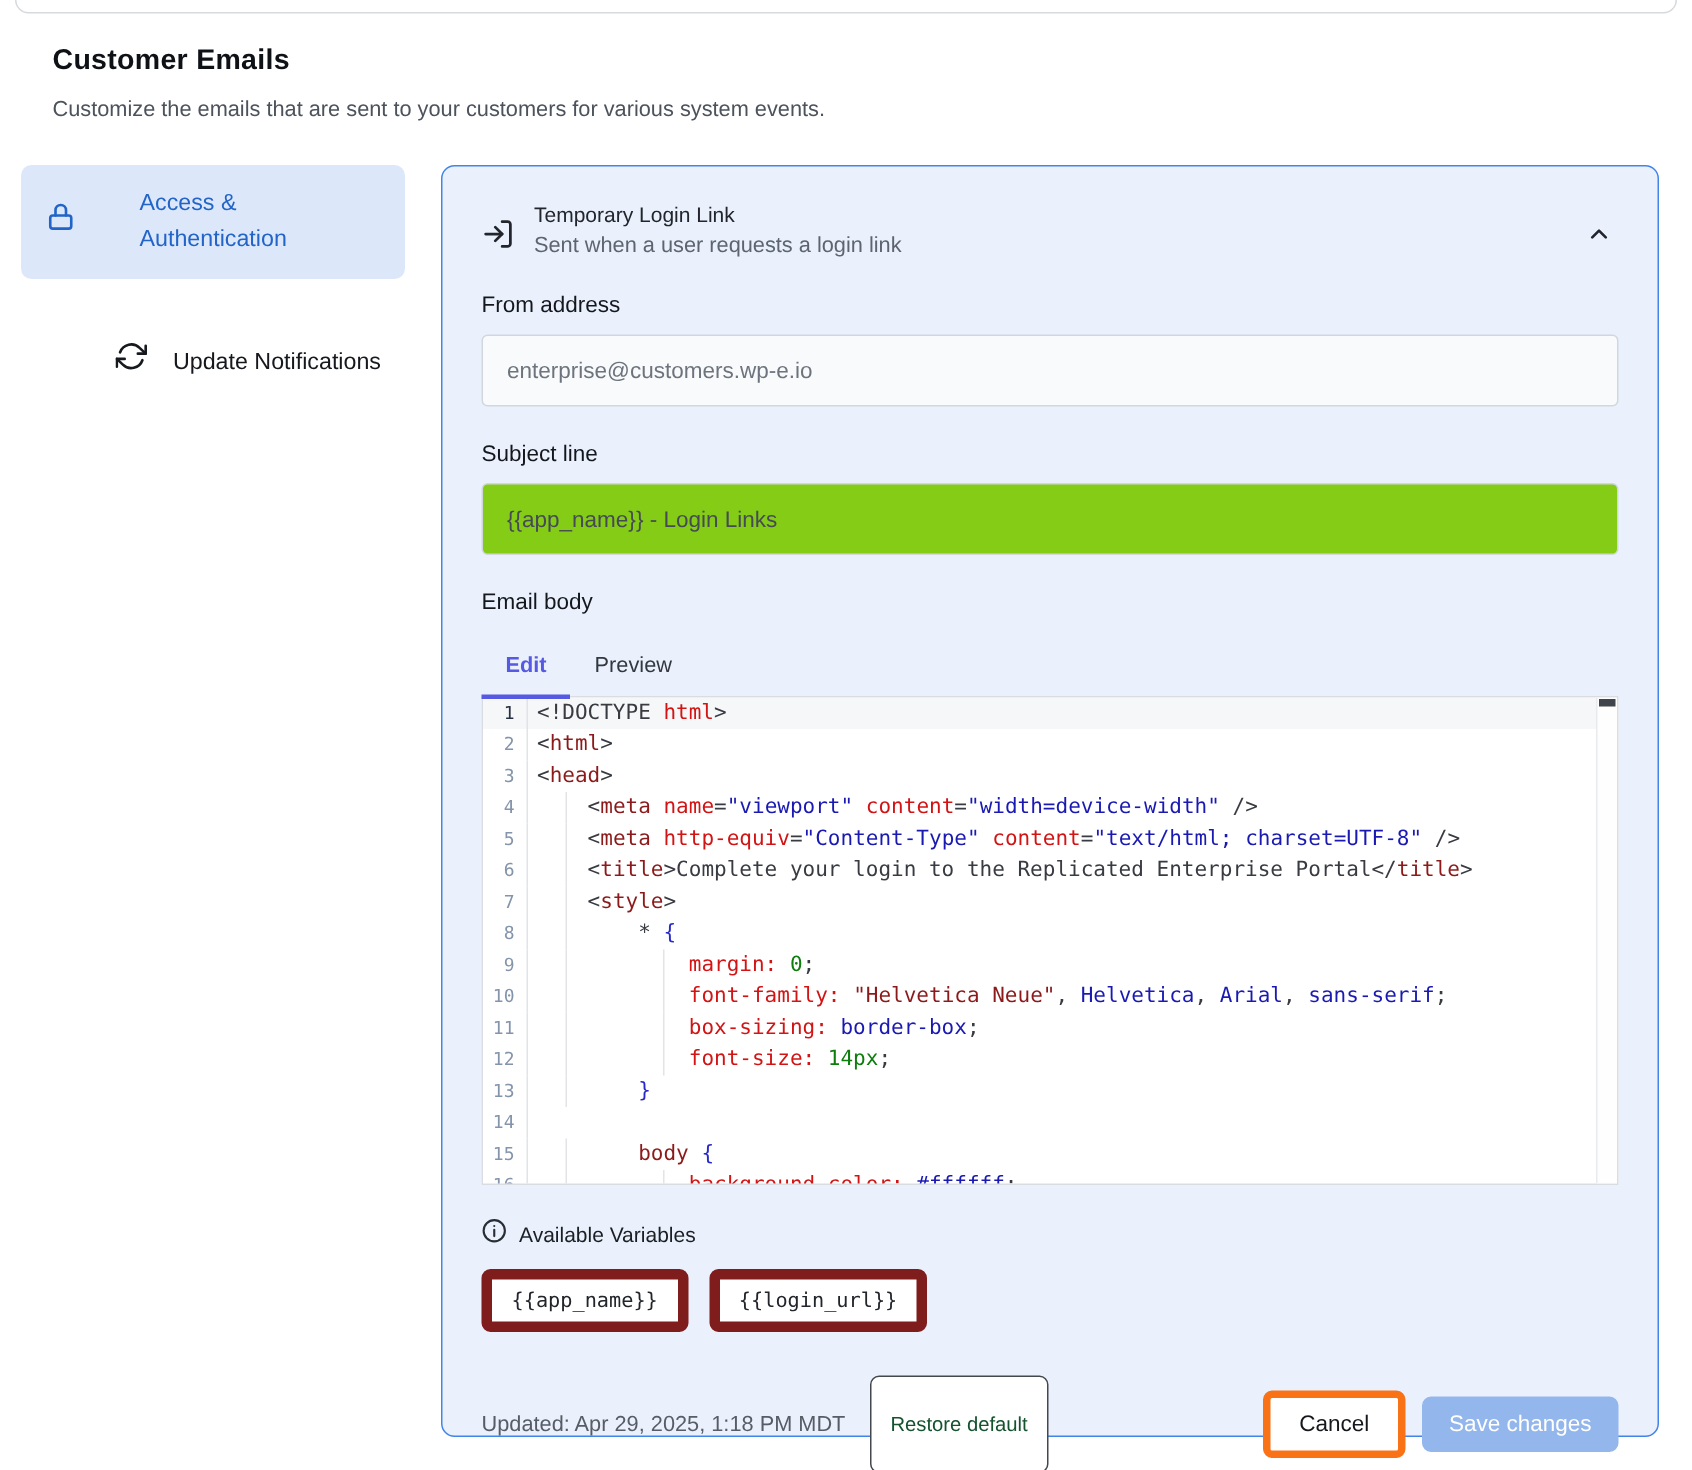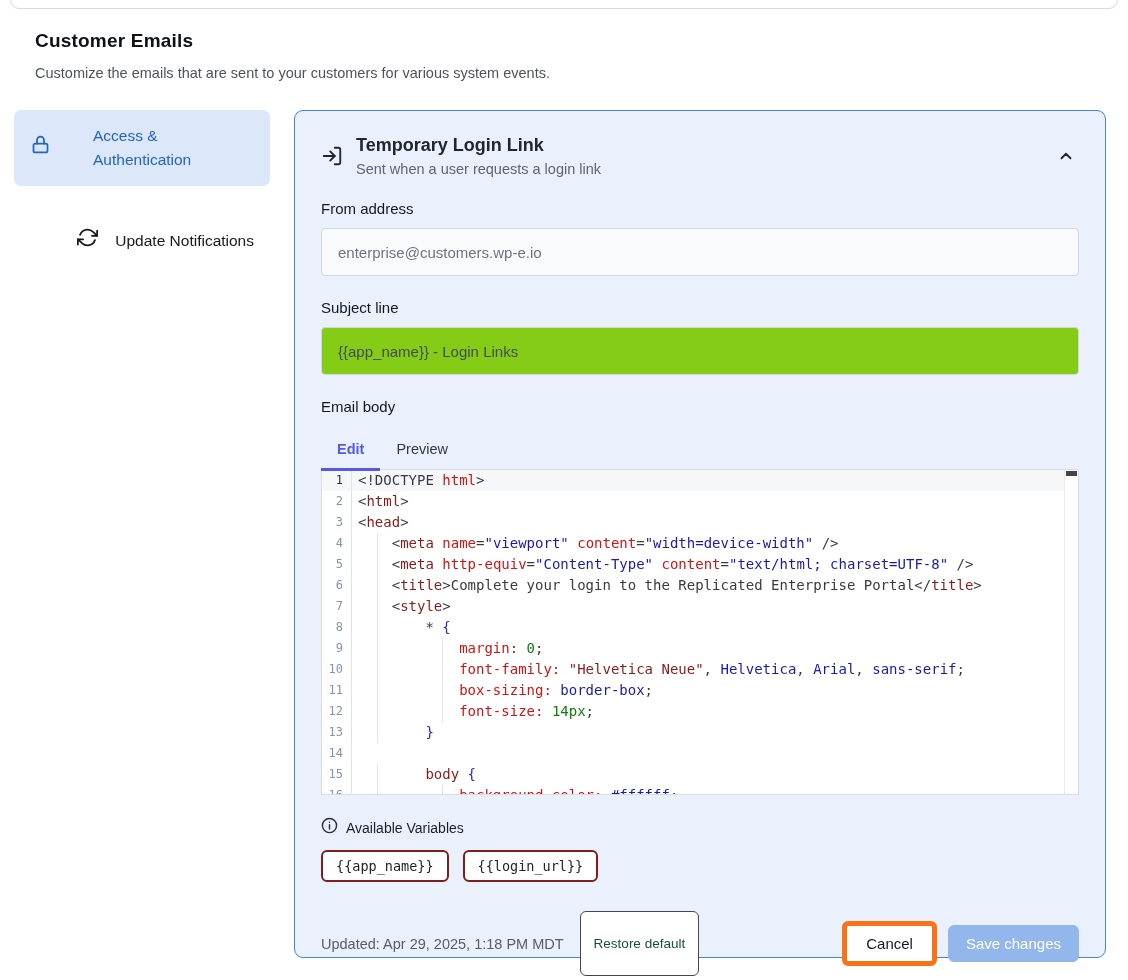--- a/index.html
+++ b/index.html
@@ -32,21 +32,21 @@
   .side-item + .side-item { margin-top:28px;justify-content:flex-end; }
   .side-item svg { flex:0 0 auto; }
 
   
   .panel {
     flex:1; background:#eaf1fc; border:1.5px solid #4285e8; border-radius:9px;
     padding:24px 26px 22px 26px; height:848px;
   }
   .panel-head { display:flex; align-items:flex-start; }
   .panel-head-icon { margin-top:10px; margin-right:13px; }
-  .panel-title { font-size:18px; font-weight:700; color:#22262c; }
+  .panel-title { font-size:14px; font-weight:400; color:#22262c; }
   .panel-sub { margin-top:5px; font-size:14.5px; color:#5c6570; }
   .collapse-btn { margin-left:auto; margin-top:8px; background:none; border:none; cursor:pointer; padding:4px; }
 
   .field-label { margin-top:23px; font-size:15px; color:#14181d; }
   .text-input {
     margin-top:11px; width:100%; height:48px; border:1px solid #d2d7dd; border-radius:4px;
     padding:0 16px; font-size:15px; font-family:"Liberation Sans", sans-serif; outline:none;
   }
   .from-input { background:#f8fafb; color:#6e747e; }
   .subject-input { background:#84cc16; color:#454b54; }
@@ -88,21 +88,21 @@
     position:absolute; top:0; right:0; bottom:0; width:14px;
     border-left:1px solid #e8eaed; background:#fefefe;
   }
   .vthumb { position:absolute; top:1px; left:1px; right:1px; height:5px; background:#40454c; }
 
   
   .vars-head { display:flex; align-items:center; gap:8px; margin-top:22px; }
   .vars-label { font-size:14px; color:#1b1f24; }
   .chips { display:flex; gap:14px; margin-top:12px; }
   .chip {
-    background:#fff; border:2px solid #7f1d1d; border-radius:6px; padding:6px 13px;
+    background:#fff; border:7px solid #7f1d1d; border-radius:6px; padding:6px 13px;
     font-family:"DejaVu Sans Mono", monospace; font-size:13.5px; color:#22262b; cursor:pointer;
   }
 
   
   .panel-footer { display:flex; align-items:center; margin-top:29px; }
   .updated { font-size:14.5px; color:#565d66; }
   .btn { font-family:"Liberation Sans", sans-serif; cursor:pointer; border-radius:6px; background:#fff; }
   .btn-restore { margin-left:16px; border:1px solid #43474e; font-size:13.5px; color:#14532d; padding:24px 13px; }
   .btn-cancel { margin-left:auto; border:5px solid #f97316; font-size:15px; color:#15181c; padding:9px 19px; }
   .btn-save { margin-left:11px; border:1px solid #93b6ec; background:#93b6ec; color:#ffffff; font-size:15px; padding:9px 17px;text-align:right; }

